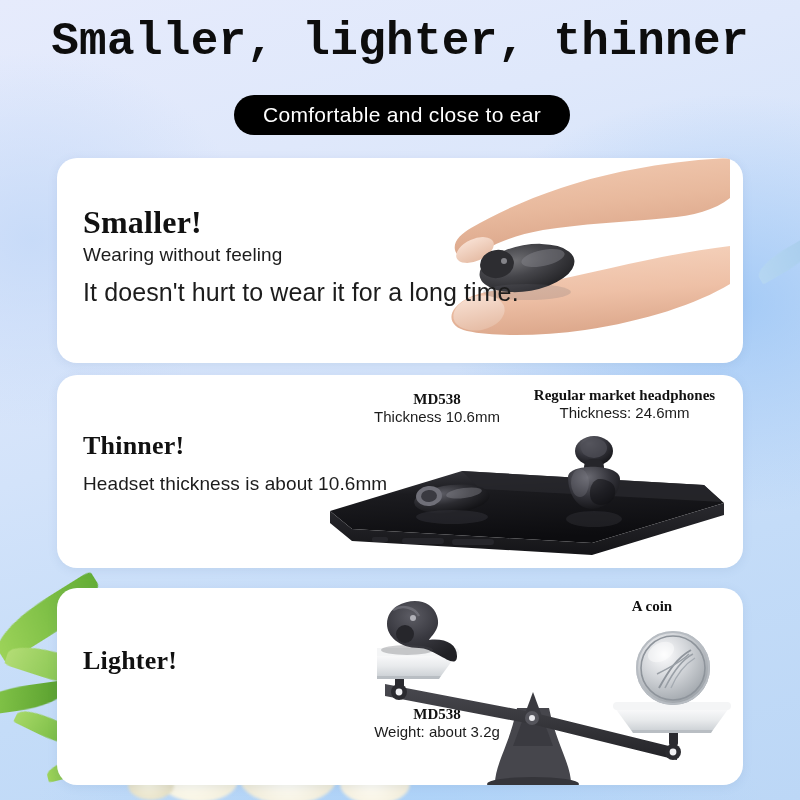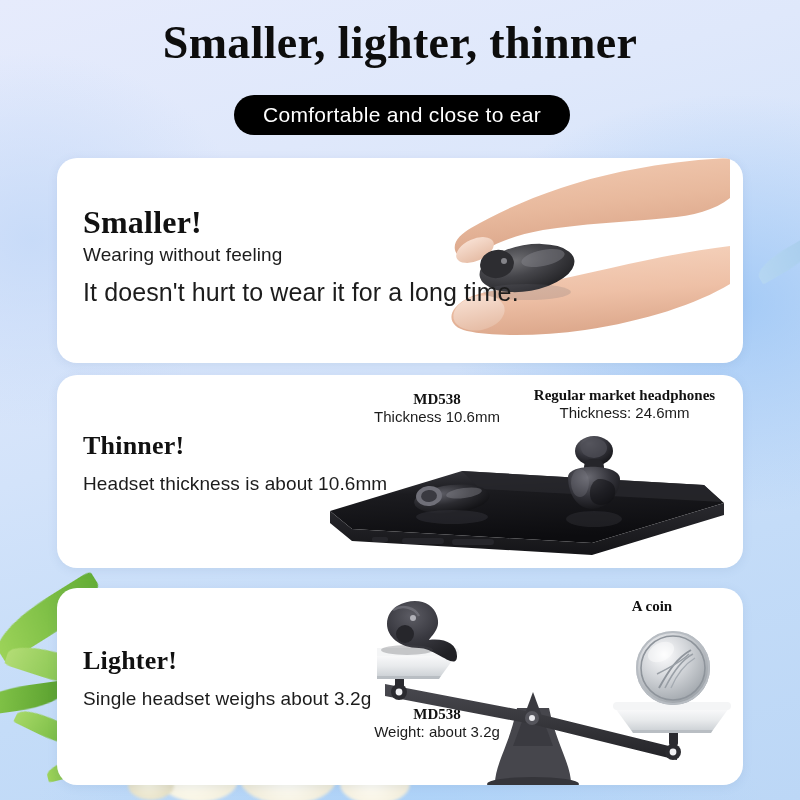--- a/index.html
+++ b/index.html
@@ -30,21 +30,21 @@
   #card-lighter{top:588px;height:197px;}
   .card-head{
     font-family:"Liberation Serif",serif;font-weight:bold;color:#111;
     letter-spacing:.2px;
   }
   .card-body{color:#1c1c1c;font-weight:300;letter-spacing:.1px;}
   .txt-left{position:absolute;left:26px;z-index:4;}
   
   #headline{
     position:absolute;top:16px;left:0;width:800px;text-align:center;
-    font-family:Liberation Serif, serif;font-weight:bold;font-size:46px;
+    font-family:Liberation Mono, monospace;font-weight:bold;font-size:46px;
     color:#0d0d0d;letter-spacing:.3px;
   }
   #subtitle-badge{
     position:absolute;top:95px;left:234px;width:336px;height:40px;
     background:#000;border-radius:20px;display:flex;align-items:center;justify-content:center;
   }
   #subtitle-text{color:#fff;font-size:21px;font-weight:300;letter-spacing:.3px;}
   
   .hand-wrap{position:absolute;right:8px;top:0;width:360px;height:205px;}
   
@@ -201,21 +201,20 @@
           <ellipse cx="268" cy="50" rx="9" ry="14" fill="#7d7d86" opacity=".32"></ellipse>
           <ellipse cx="282" cy="86" rx="28" ry="8" fill="#3c3c43" opacity=".35"></ellipse>
         </g>
       </svg>
     </div>
   </div>
 
   <div class="card" id="card-lighter">
 
     <div class="txt-left card-head" style="top:58px;font-size:26px;">Lighter!</div>
-    <div class="txt-left card-body" style="top:100px;font-size:19px;">Single headset weighs about 3.2g</div>
 
     <div class="lbl" style="left:490px;top:10px;width:210px;">
       <div class="t">A coin</div>
     </div>
 
     <div class="lbl" style="left:280px;top:118px;width:200px;">
       <div class="t">MD538</div>
       <div class="s">Weight: about 3.2g</div>
     </div>
 

